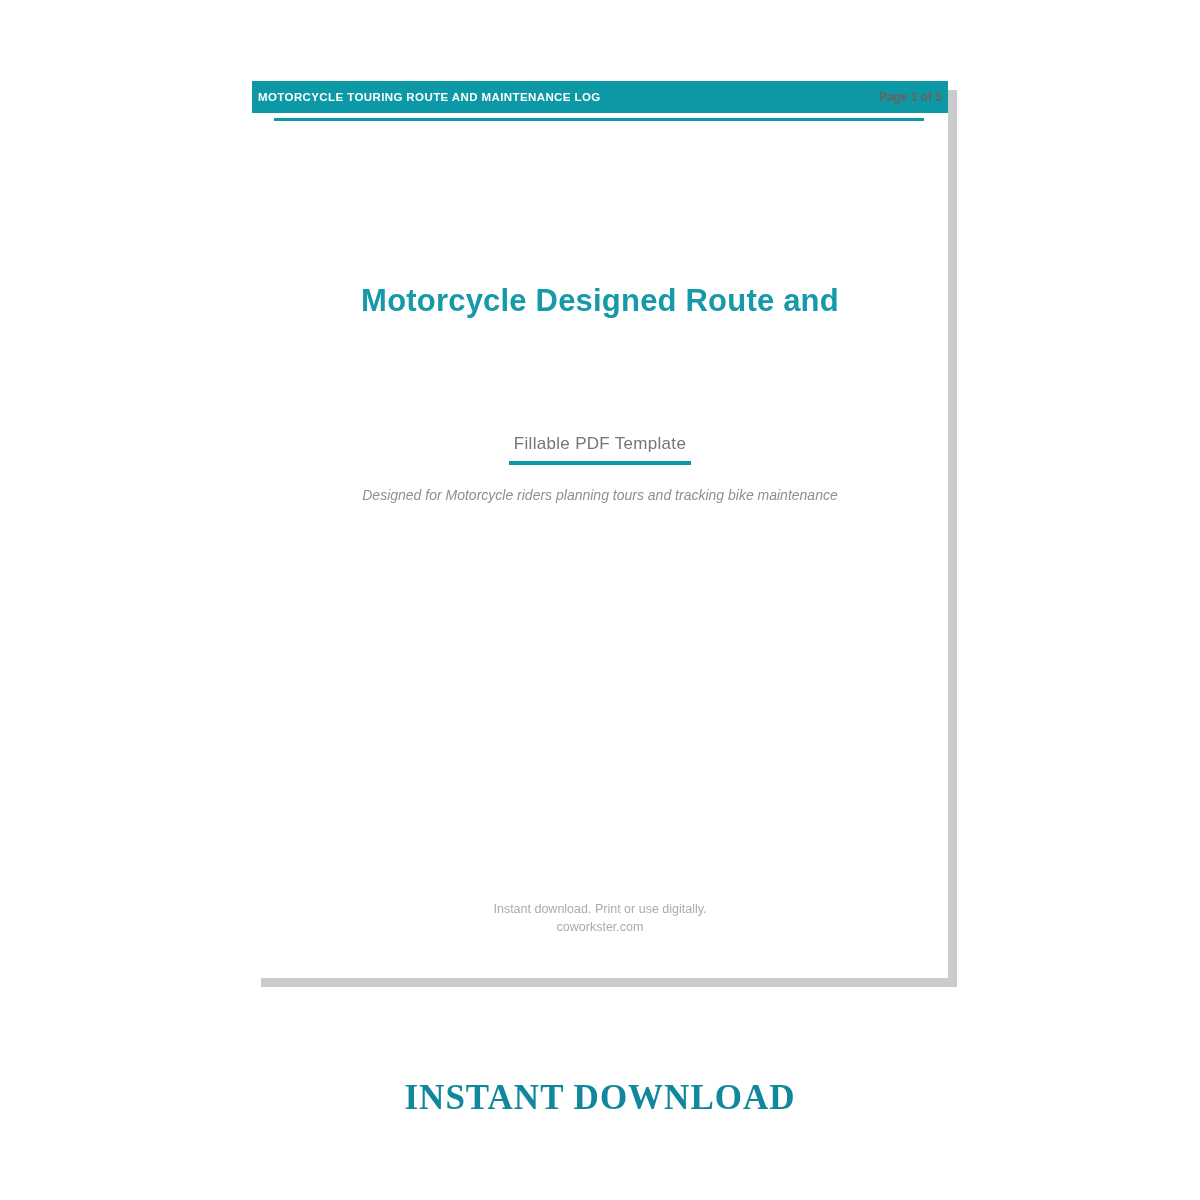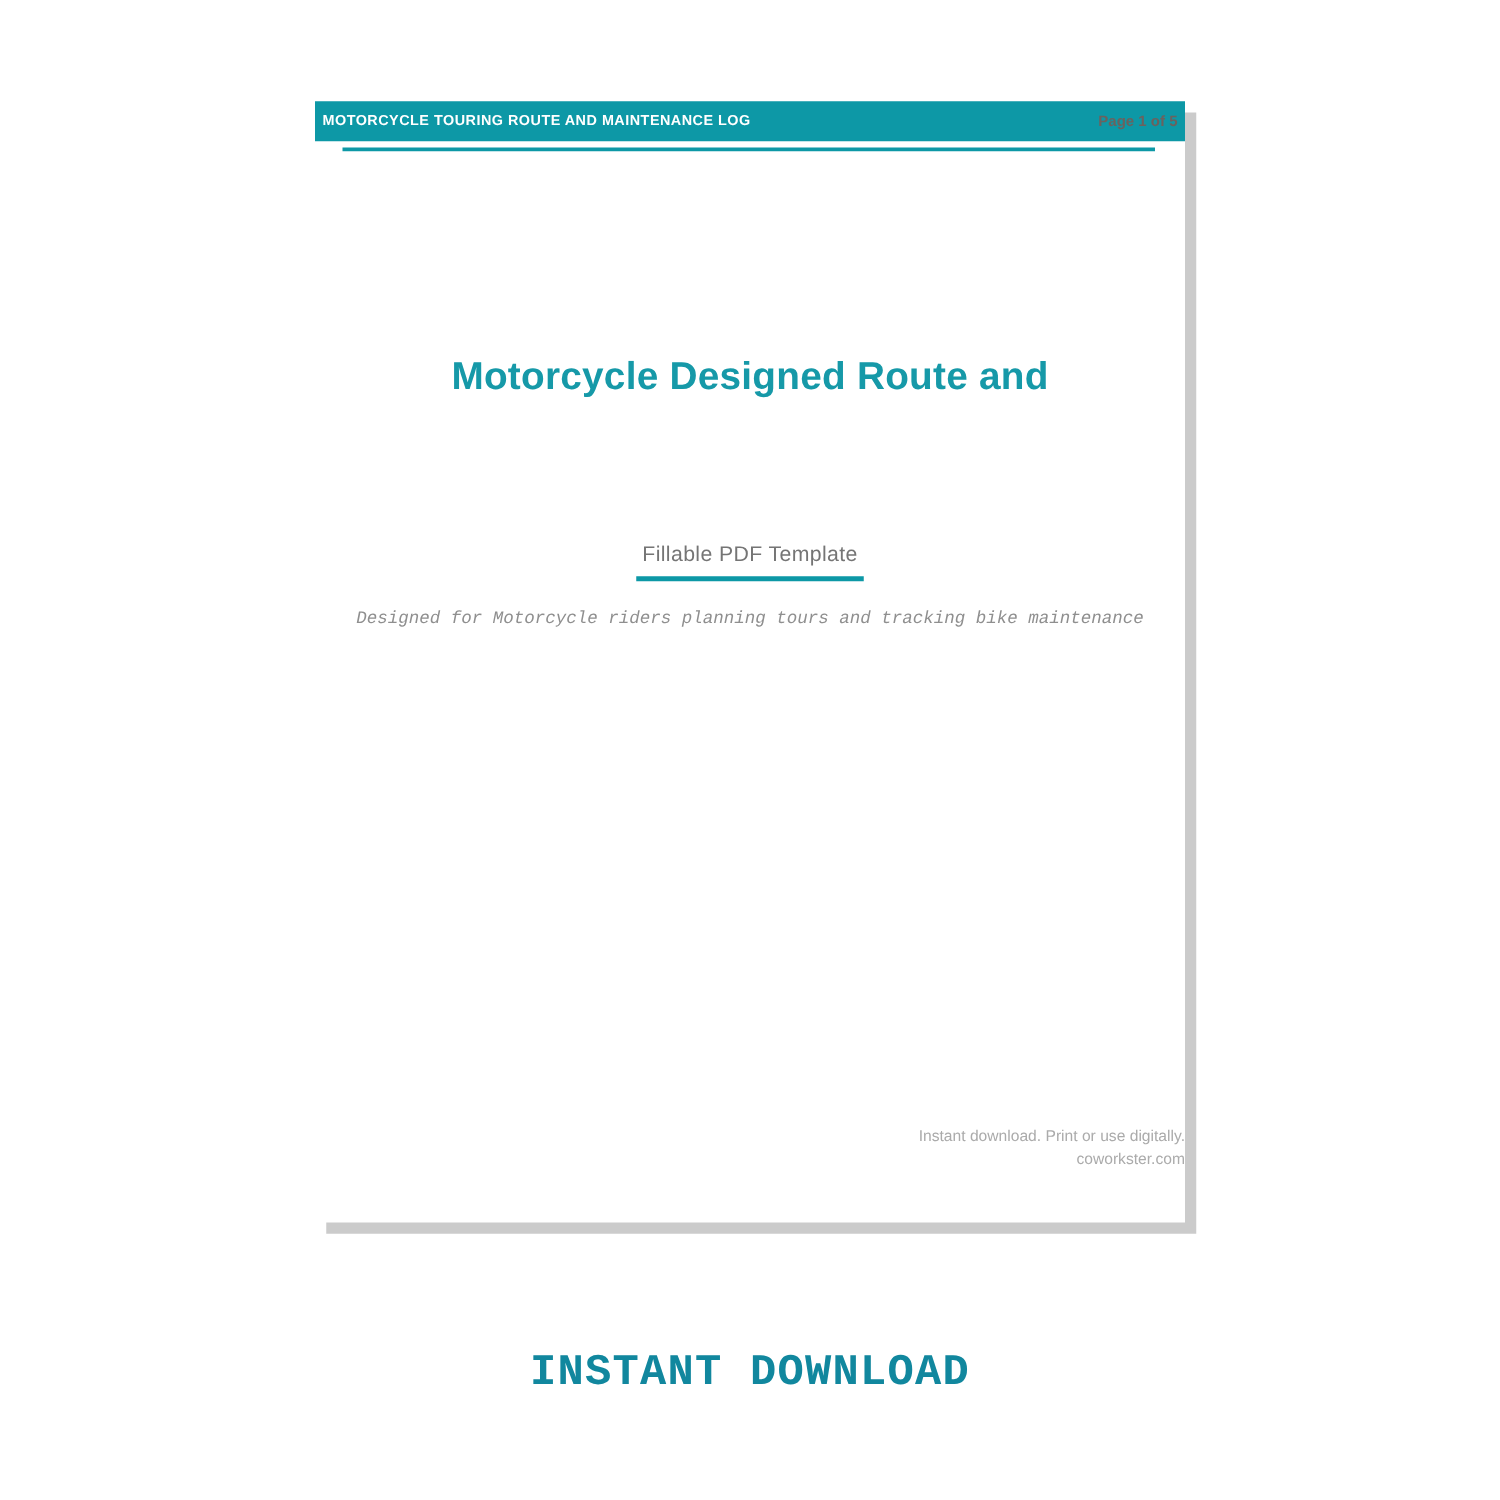--- a/index.html
+++ b/index.html
@@ -93,40 +93,39 @@
   }
   .tagline {
     position: absolute;
     top: 406px;
     left: 0;
     width: 100%;
     text-align: center;
     font-style: italic;
     font-size: 14px;
     color: var(--tagline-gray, #8f8f8f);
-    font-family: Liberation Mono, monospace;
   }
   .doc-footer {
     position: absolute;
     top: 819px;
     left: 0;
     width: 100%;
-    text-align: right;
+    text-align: center;
     font-size: 12.5px;
     line-height: 18px;
     color: var(--footer-gray, #ababab);
   }
   
   .promo {
     position: absolute;
     top: 1078px;
     left: 0;
     width: 100%;
     text-align: center;
-    font-family: Liberation Mono, monospace;
+    font-family: Liberation Serif, serif;
     font-weight: bold;
     font-size: 35px;
     letter-spacing: 1px;
     color: var(--promo-teal, #11879e);
   }
 </style>
 </head>
 <body>
 
 <div class="canvas">

